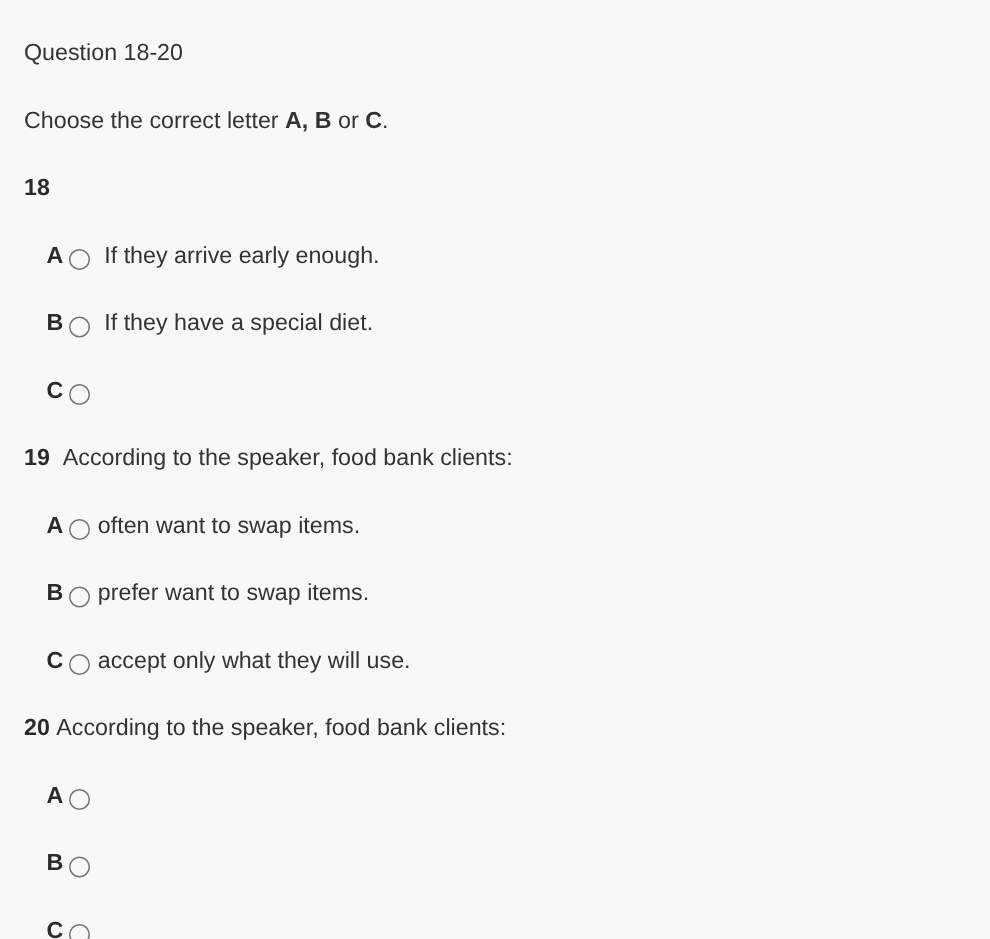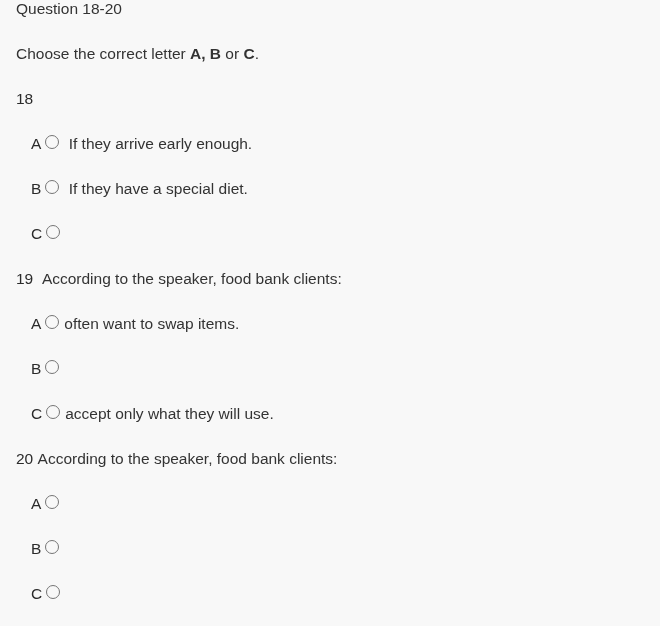--- a/index.html
+++ b/index.html
@@ -14,31 +14,31 @@
     font-size: 15.5px;
     color: #333333;
   }
   .page {
     padding-left: 16px;
     padding-right: 10px;
   }
   .line {
     height: 45px;
     display: flex;
-    align-items: flex-start;
+    align-items: flex-end;
     white-space: pre-wrap;
   }
   .line span, .line b {
     white-space: pre-wrap;
   }
   .option {
     padding-left: 15px;
   }
   b.letter, b.qnum {
-    font-weight: normal;
+    font-weight: bold;
     color: #2b2b2b;
   }
   input.radio {
     -webkit-appearance: none;
     appearance: none;
     width: 14px;
     height: 14px;
     border: 1px solid #757575;
     border-radius: 50%;
     background: transparent;
@@ -73,21 +73,21 @@
     <b class="letter">C</b><input type="radio" name="q18" class="radio" style="">
   </div>
 
   <div class="line">
     <b class="qnum">19</b><span>  According to the speaker, food bank clients:</span>
   </div>
   <div class="line option">
     <b class="letter">A</b><input type="radio" name="q19" class="radio" style=""><span>often want to swap items.</span>
   </div>
   <div class="line option">
-    <b class="letter">B</b><input type="radio" name="q19" class="radio" style="">
+    <b class="letter">B</b><input type="radio" name="q19" class="radio" style=""><span>prefer want to swap items.</span>
   </div>
   <div class="line option">
     <b class="letter">C</b><input type="radio" name="q19" class="radio" style=""><span>accept only what they will use.</span>
   </div>
 
   <div class="line">
     <b class="qnum">20</b><span> According to the speaker, food bank clients:</span>
   </div>
   <div class="line option">
     <b class="letter">A</b><input type="radio" name="q20" class="radio" style="">

